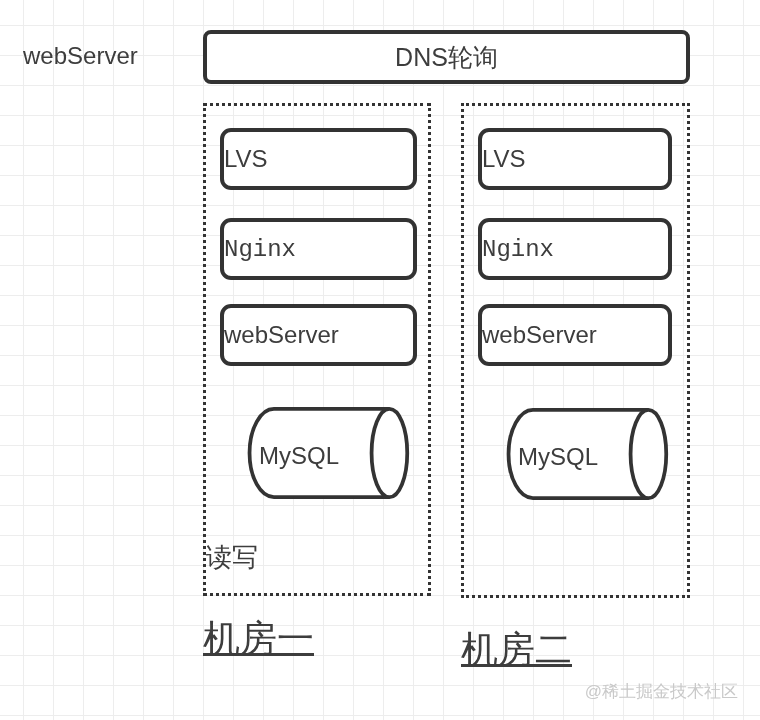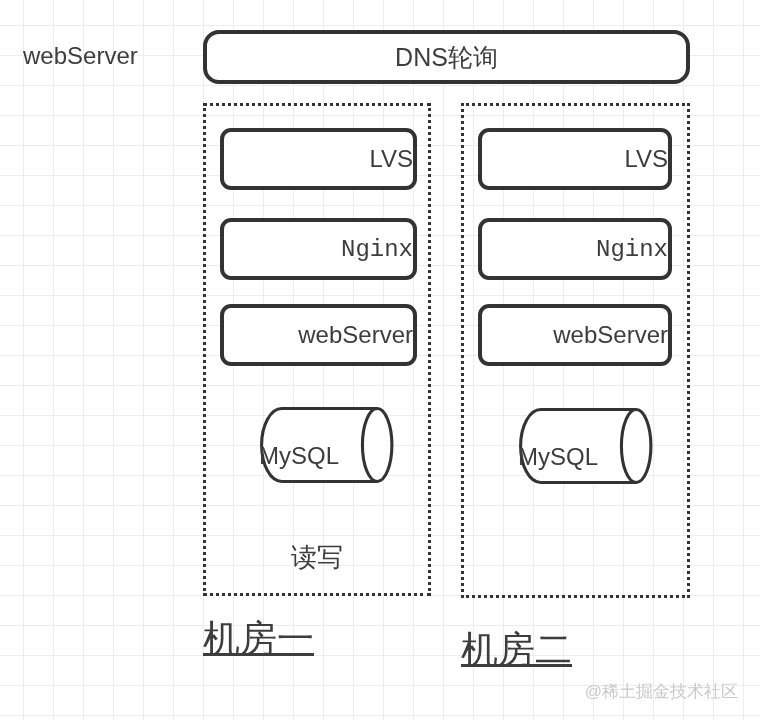--- a/index.html
+++ b/index.html
@@ -23,59 +23,59 @@
       linear-gradient(to bottom, var(--grid) 1px, transparent 1px);
     background-size:30px 30px;
     background-position:23px 25px;
   }
   .corner-label{
     position:absolute;left:23px;top:42px;
     font-size:24px;line-height:28px;
   }
   .dns-box{
     position:absolute;left:203px;top:30px;width:487px;height:54px;
-    box-sizing:border-box;border:4px solid var(--stroke);border-radius:16px;
+    box-sizing:border-box;border:4px solid var(--stroke);border-radius:8px;
     background:var(--bg);
     display:flex;align-items:center;justify-content:center;
     font-size:25px;
   }
   .dc{
     position:absolute;box-sizing:border-box;
     border:3px dotted var(--stroke);
   }
   .dc1{left:203px;top:103px;width:228px;height:493px;}
   .dc2{left:461px;top:103px;width:229px;height:495px;}
   .node-box{
     position:absolute;box-sizing:border-box;height:62px;
     border:4px solid var(--stroke);border-radius:11px;background:var(--bg);
-    display:flex;align-items:center;justify-content:flex-end;
+    display:flex;align-items:center;justify-content:flex-start;
     font-size:24px;
   }
   .dc1 .node-box{left:14px;width:197px;}
   .dc2 .node-box{left:14px;width:194px;}
   .node-1{top:22px;}
   .node-2{top:112px;font-family:Liberation Mono, monospace;}
   .node-3{top:198px;}
   .cylinder{
-    position:absolute;width:192px;height:76px;
+    position:absolute;width:192px;height:92px;
   }
   .dc1 .cylinder{left:17px;top:301px;}
   .dc2 .cylinder{left:18px;top:302px;}
   .cylinder svg{position:absolute;left:0;top:0;width:100%;height:100%;overflow:visible;}
   .cylinder svg path, .cylinder svg ellipse{
     fill:var(--bg);stroke:var(--stroke);stroke-width:4;
   }
   .cylinder .db-label{
     position:absolute;left:0;top:0;width:152px;height:98px;
     display:flex;align-items:center;justify-content:center;
     font-size:24px;
   }
   .mode-label{
     position:absolute;left:0;top:436px;width:100%;
-    text-align:center;font-size:26px;line-height:30px;
+    font-size:26px;line-height:30px;
   }
   .dc-name{
     position:absolute;text-align:left;font-size:37px;line-height:32px;text-decoration:underline;
   }
   .dc1-name{left:203px;top:623px;width:228px;}
   .dc2-name{left:461px;top:634px;width:229px;}
   .watermark{
     position:absolute;right:22px;top:681px;
     font-size:17px;line-height:21px;color:var(--watermark);
   }

